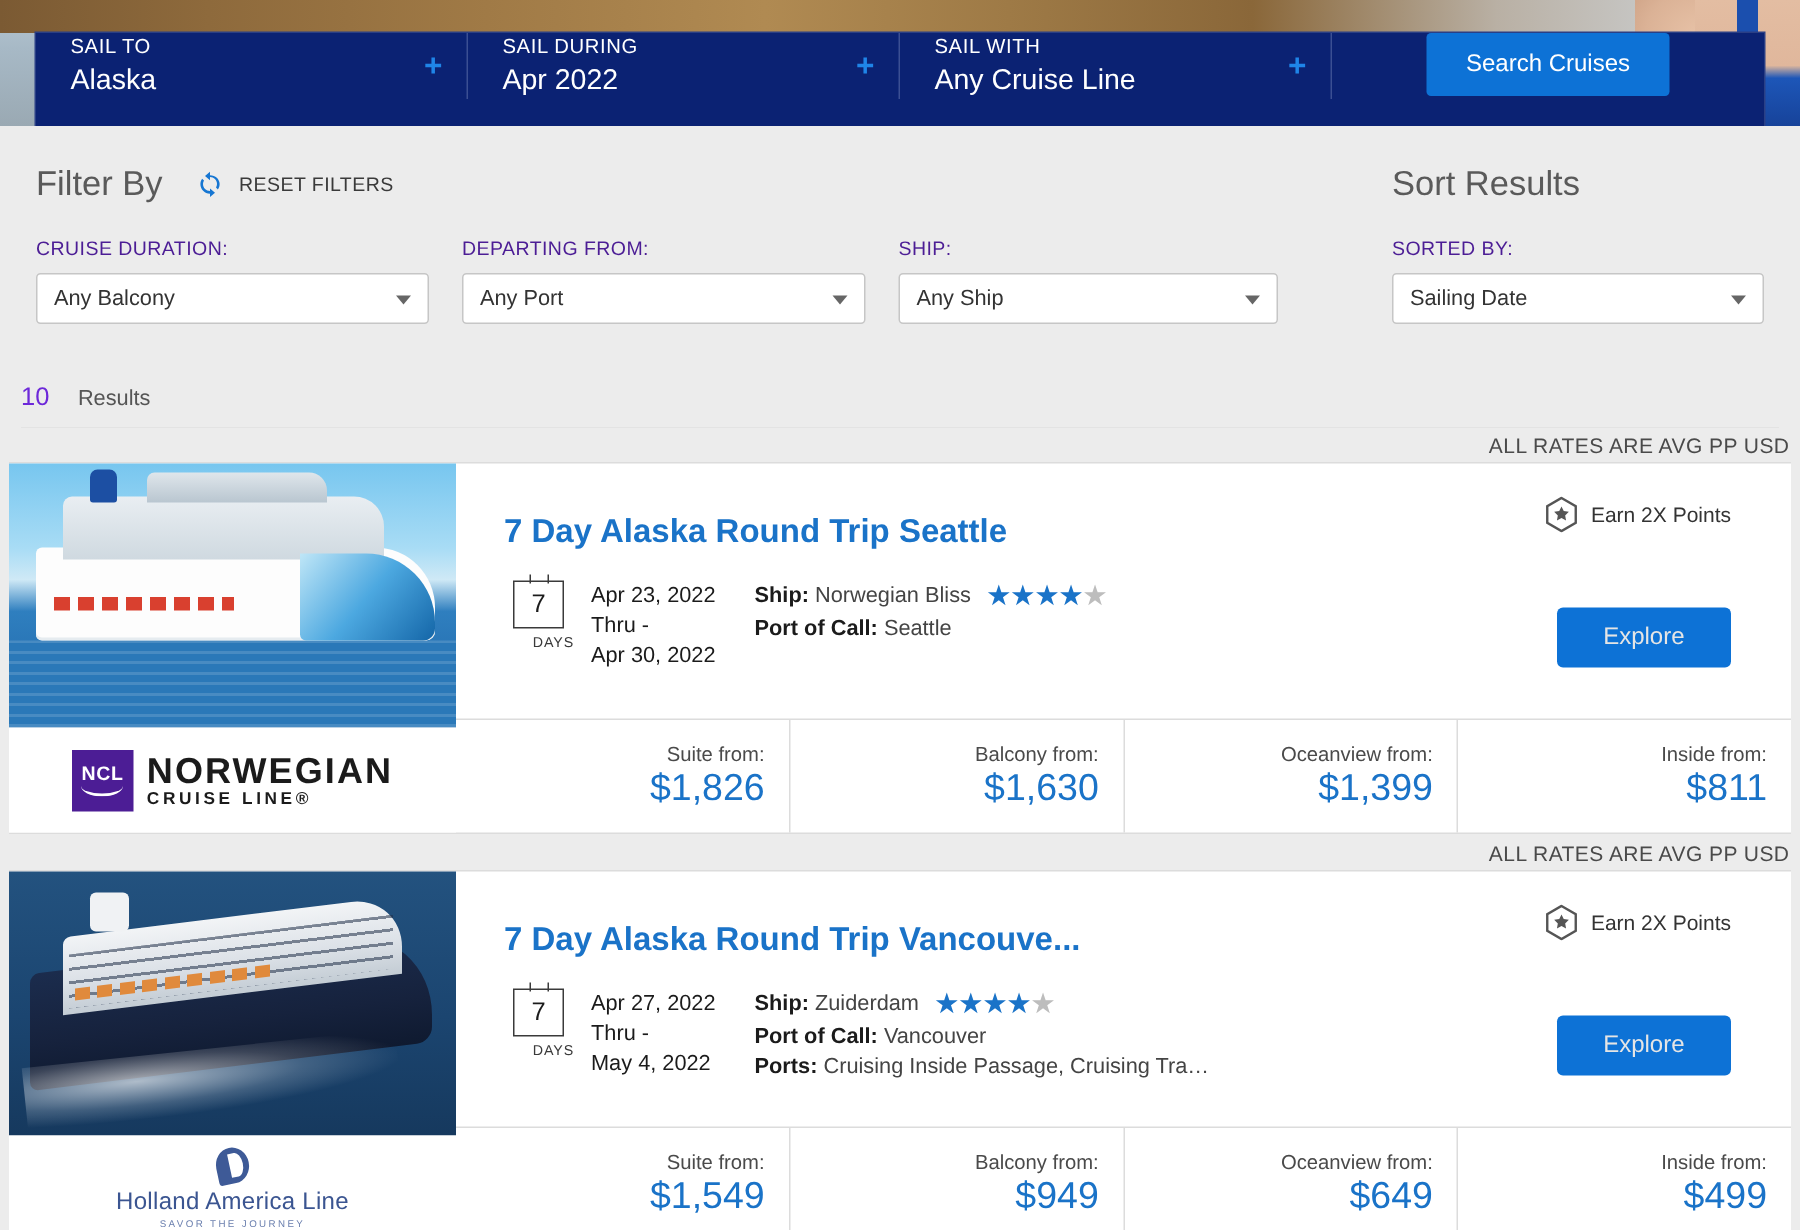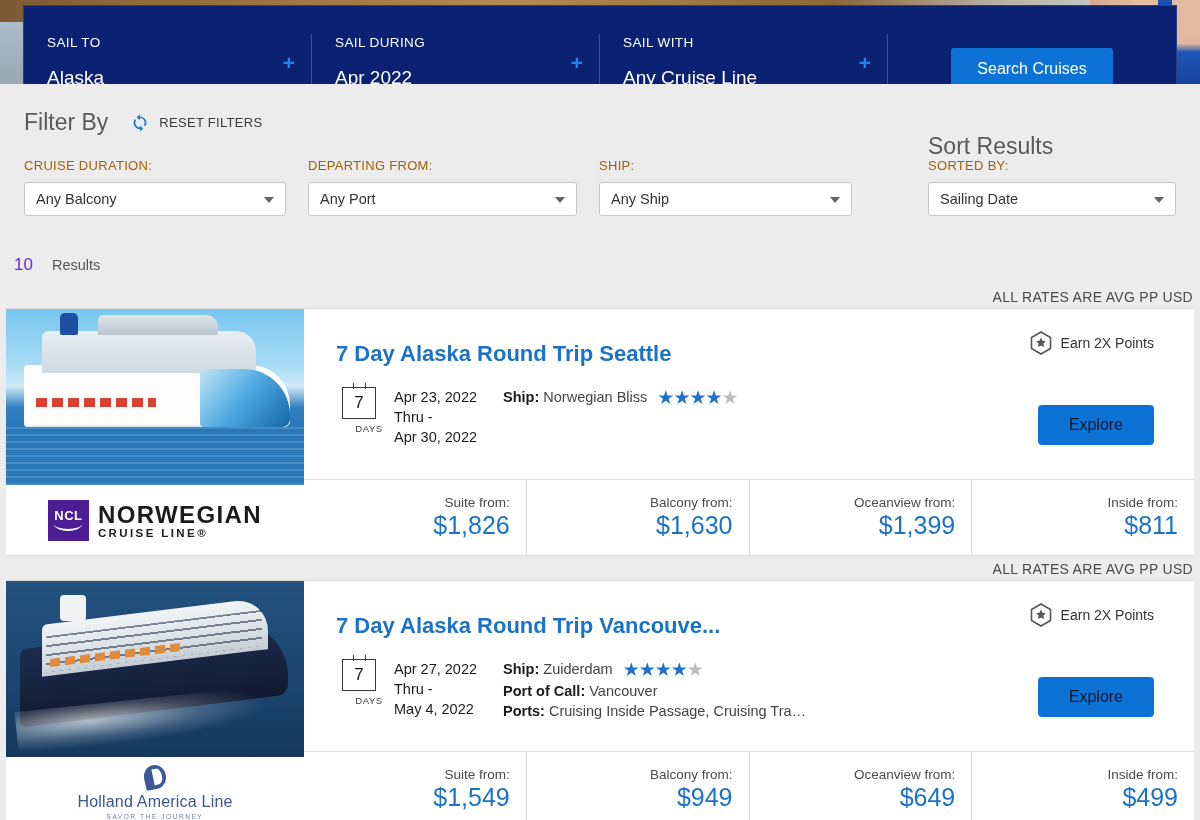--- a/index.html
+++ b/index.html
@@ -40,43 +40,43 @@
     position: absolute; right: 0; top: 0; width: 70px; height: 84px;
     background:
       linear-gradient(to bottom, #e3bda2 0%, #e0b79c 52%, #1d56b8 62%, #17439a 100%);
   }
   .hero-blue-strip {
     position: absolute; right: 28px; top: 0; width: 14px; height: 84px;
     background: #1b4fae;
   }
 
   .searchbar {
-    position: absolute; top: 6px; left: 24px;
+    position: absolute; top: 22px; left: 24px;
     width: 1152px; height: 84px;
     background: #0b2273;
     display: flex;
-    align-items: flex-end;
+    align-items: flex-start;
     box-shadow: 0 0 0 1px #2a3f85;
   }
   .sb-field {
     position: relative;
     display: flex; flex-direction: column; justify-content: center;
     padding-left: 23px;
     border-right: 1px solid #3b4f93;
     cursor: pointer;
   }
   .sb-field:nth-child(1) { width: 288px; }
   .sb-field:nth-child(2) { width: 288px; }
   .sb-field:nth-child(3) { width: 288px; }
   .sb-label {
     color: #ffffff; font-size: 13.5px; letter-spacing: .4px;
     line-height: 17px;
   }
   .sb-value {
-    color: #ffffff; font-size: 19px; line-height: 24px; margin-top: 15px;
+    color: #ffffff; font-size: 19px; line-height: 24px; margin-top: 3px;
   }
   .sb-plus {
     position: absolute; right: 16px; top: 50%; transform: translateY(-50%);
     color: #1f85e8; font-size: 21px; font-weight: bold; line-height: 1;
   }
   .sb-action {
     flex: 1;
     display: flex; align-items: center; justify-content: center;
   }
   .search-btn {
@@ -92,38 +92,38 @@
     position: absolute; top: 84px; left: 0; width: 1200px; height: 168px;
     background: #ececec;
   }
   .filter-head {
     position: absolute; left: 24px; top: 25px;
     display: flex; align-items: center; gap: 22px;
   }
   .filter-title { font-size: 23px; color: #5a5a5a; font-weight: normal; }
   .sort-title {
     position: absolute; left: 928px; top: 25px;
-    font-size: 23px; color: #5a5a5a; font-weight: normal; margin-top: 24px;
+    font-size: 23px; color: #5a5a5a; font-weight: normal;
   }
   .reset {
     display: flex; align-items: center; gap: 9px; cursor: pointer;
   }
   .reset-label {
     font-size: 13px; color: #3a3a3a; letter-spacing: .3px;
   }
   .reset-icon { width: 20px; height: 20px; display: block; }
 
   .filter-row { position: absolute; top: 74px; left: 0; width: 1200px; }
   .filter-group { position: absolute; }
   .fg-1 { left: 24px;  width: 262px; }
   .fg-2 { left: 308px; width: 269px; }
   .fg-3 { left: 599px; width: 253px; }
   .fg-4 { left: 928px; width: 248px; }
   .fg-label {
-    font-size: 13px; color: #a16207; letter-spacing: .3px;
+    font-size: 13px; color: #4c1d95; letter-spacing: .3px;
     margin-bottom: 9px; display: block;
   }
   .select {
     position: relative;
     width: 100%; height: 34px;
     background: #fff; border: 1px solid #c6c6c6; border-radius: 3px;
     display: flex; align-items: center;
     padding-left: 11px;
     font-size: 14.5px; color: #333;
     cursor: pointer;
@@ -338,21 +338,21 @@
   .star { font-size: 19px; color: #1a73c8; }
   .star.off { color: #bdbdbd; }
 
   .earn {
     position: absolute; right: 40px; top: 22px;
     display: flex; align-items: center; gap: 9px;
   }
   .earn-label { font-size: 14px; color: #333; }
   .explore-btn {
     position: absolute; right: 40px; top: 96px;
-    background: #0d72d6; color: #0f172a; border: none; border-radius: 4px;
+    background: #0d72d6; color: #e5e5e5; border: none; border-radius: 4px;
     font-family: "Liberation Sans", sans-serif;
     font-size: 16px; padding: 11px 31px; cursor: pointer;
   }
 
   
   .prices {
     position: absolute; left: 298px; right: 0; bottom: 0;
     height: 76px;
     border-top: 1px solid #dcdcdc;
     display: flex;
@@ -486,20 +486,24 @@
         <div class="dates">
           <div>Apr 23, 2022</div>
           <div>Thru -</div>
           <div>Apr 30, 2022</div>
         </div>
         <div class="info">
           <div class="info-row">
             <span class="info-key">Ship:</span>
             <span>Norwegian Bliss</span>
             <span class="stars"><span class="star">★</span><span class="star">★</span><span class="star">★</span><span class="star">★</span><span class="star off">★</span></span>
+          </div>
+          <div class="info-row">
+            <span class="info-key">Port of Call:</span>
+            <span>Seattle</span>
           </div>
         </div>
       </div>
 
       <div class="earn">
         <svg width="22" height="24" viewBox="0 0 22 24">
           <polygon points="11,1 20.5,6.5 20.5,17.5 11,23 1.5,17.5 1.5,6.5" fill="none" stroke="#555" stroke-width="1.6"></polygon>
           <path d="M11 6.6l1.5 3.1 3.4.5-2.45 2.4.6 3.4L11 14.4l-3.05 1.6.6-3.4L6.1 10.2l3.4-.5z" fill="#555"></path>
         </svg>
         <span class="earn-label">Earn 2X Points</span>

